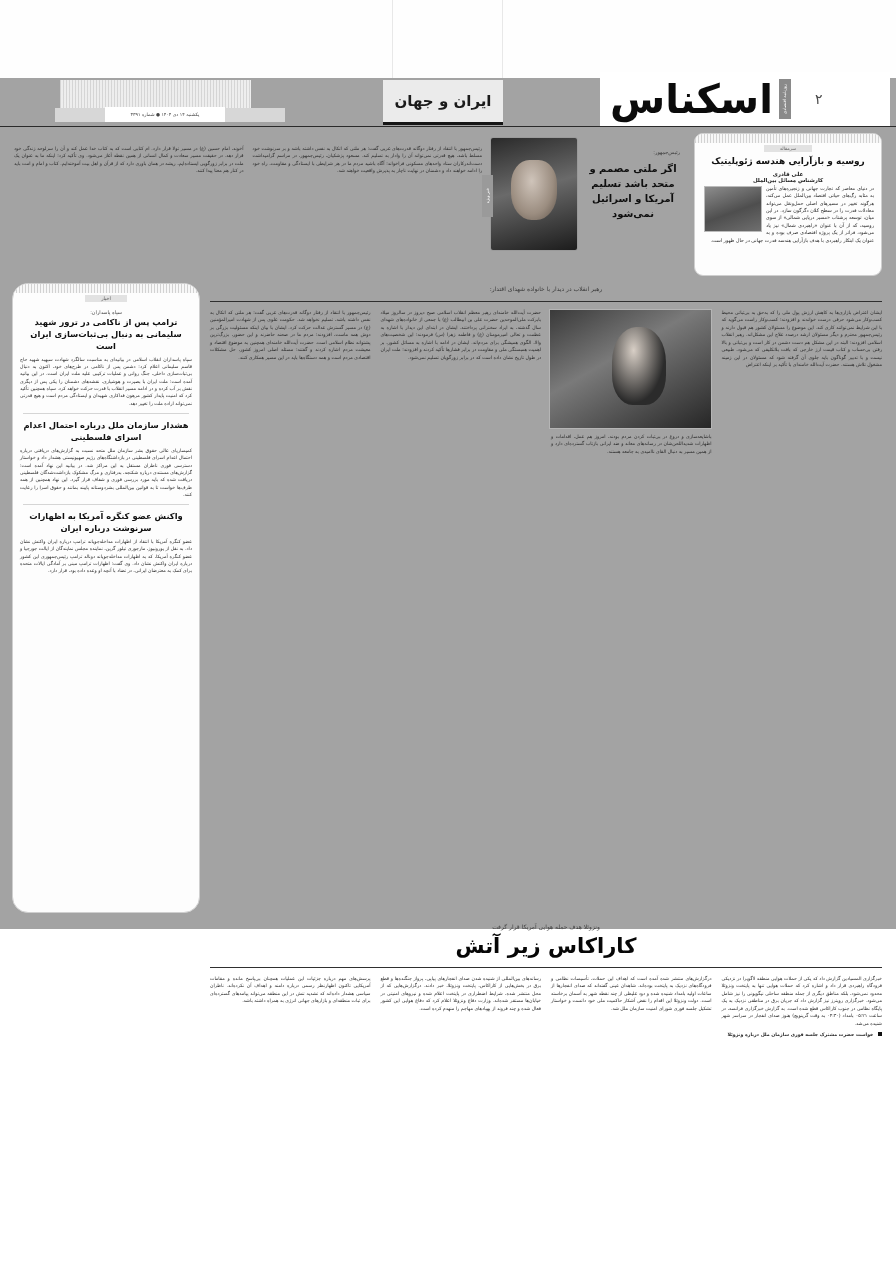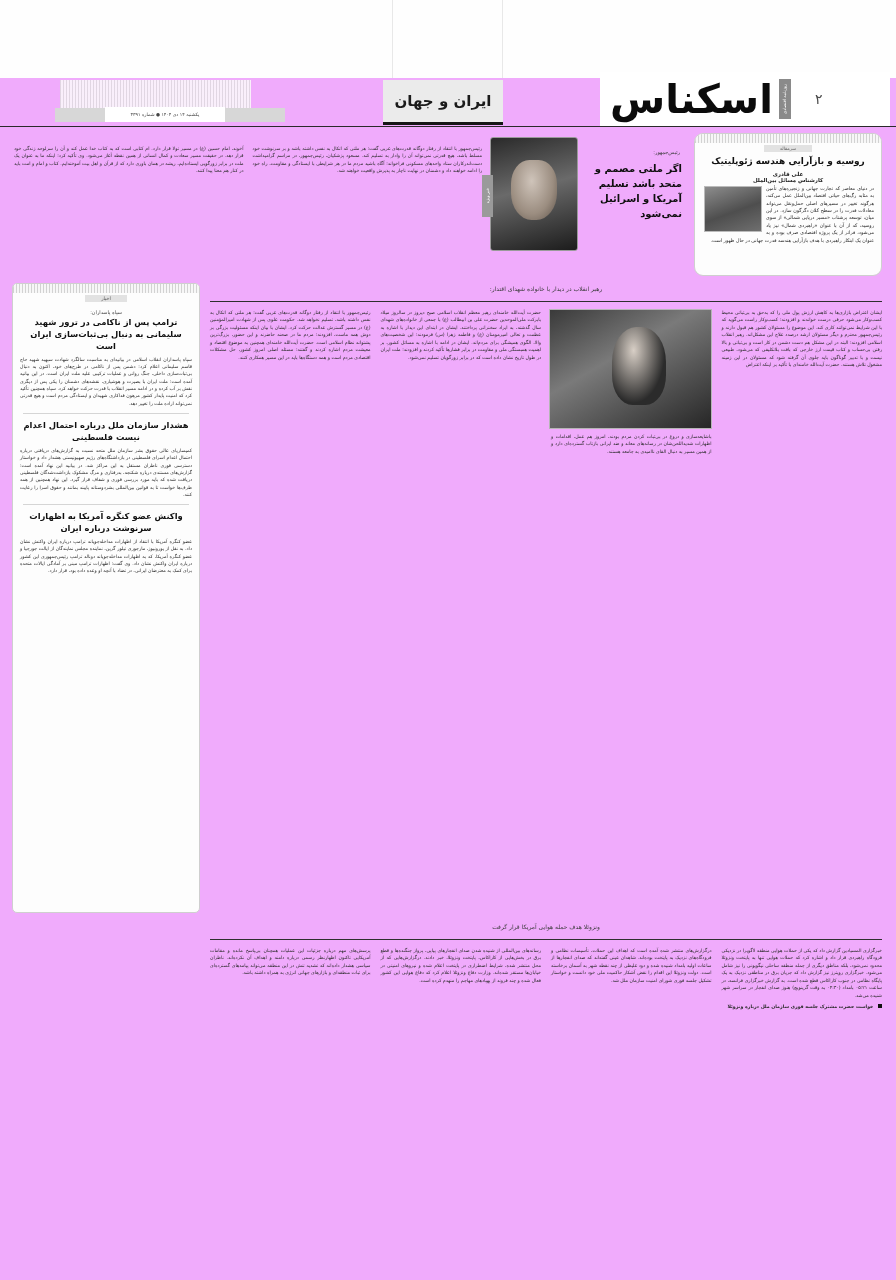--- a/index.html
+++ b/index.html
@@ -6,21 +6,21 @@
   html,body{margin:0;padding:0;}
   body{
     width:896px;height:1280px;
     background:#ffffff;
     font-family:"DejaVu Sans","Liberation Sans",sans-serif;
     color:#1a1a1a;
     direction:rtl;
     overflow:hidden;
     position:relative;
   }
-  .page{position:relative;width:896px;height:1280px;background:#f0abfc;}
+  .page{position:relative;width:896px;height:929px;background:#a3a3a3;}
 
   
   .top-blank{position:absolute;left:0;top:0;width:896px;height:78px;background:#fefefe;}
   .vrule{position:absolute;top:0;width:1px;height:78px;background:#e8e8e8;}
 
   
   .masthead{position:absolute;left:0;top:78px;width:896px;height:48px;}
   .hatch-band{
     position:absolute;right:645px;left:60px;top:2px;height:30px;
     background:repeating-linear-gradient(90deg,#dedede 0 1px,#fbfbfb 1px 3px);
@@ -95,39 +95,39 @@
     background:linear-gradient(165deg,#2a2a2a,#6a6a6a 45%,#1c1c1c);
     border:1px solid #9a9a9a;border-radius:3px;
   }
   .q-photo:after{
     content:"";position:absolute;left:20px;top:22px;width:46px;height:60px;border-radius:40% 40% 45% 45%;
     background:radial-gradient(ellipse at 45% 35%,#cfc4ba,#9b8d80 60%,#5c5148);
   }
   .q-kicker{position:absolute;right:6px;top:16px;font-size:5px;color:#3a3a3a;}
   .q-text{
     position:absolute;right:4px;top:28px;width:98px;
-    font-size:10px;font-weight:bold;line-height:1.5;color:#0f0f0f;
+    font-size:10px;font-weight:bold;line-height:1.5;text-align:center;color:#0f0f0f;
   }
   .q-side{
     position:absolute;left:-8px;top:42px;width:11px;height:42px;background:#9a9a9a;
     display:flex;align-items:center;justify-content:center;
   }
   .q-side span{writing-mode:vertical-rl;transform:rotate(180deg);font-size:4.2px;color:#fff;white-space:nowrap;}
 
   .top-article{position:absolute;right:400px;top:0;width:468px;height:141px;}
   .ta-col{font-size:4.7px;line-height:1.58;text-align:justify;color:#2b2b2b;}
   .ta-grid{display:flex;gap:9px;padding-top:12px;}
   .ta-grid>div{flex:1;}
 
   
   .mid{position:absolute;right:0;top:150px;width:868px;height:630px;}
 
   .news-col{
     position:absolute;right:682px;top:0;width:186px;height:628px;
-    border:1px solid #cfcfcf;border-radius:5px;background:#fdfdfd;overflow:hidden;
+    border:1px solid #cfcfcf;border-radius:16px;background:#fdfdfd;overflow:hidden;
   }
   .news-hatch{height:9px;background:repeating-linear-gradient(90deg,#d2d2d2 0 1px,#f7f7f7 1px 3px);}
   .news-tag{text-align:center;font-size:4.8px;color:#555;background:#e2e2e2;width:42px;margin:2px auto 0;padding:1px 0;}
   .n-kicker{text-align:center;font-size:5px;color:#444;margin-top:7px;}
   .n-title{text-align:center;font-size:8.4px;font-weight:bold;line-height:1.42;padding:0 7px;margin-top:2px;color:#111;}
   .n-body{font-size:4.7px;line-height:1.56;text-align:justify;padding:3px 7px 0;color:#2b2b2b;}
   .n-sep{height:1px;background:#d5d5d5;margin:6px 10px;}
 
   .main-article{position:absolute;right:0;top:0;width:672px;height:628px;}
   .ma-kicker{text-align:center;font-size:6px;color:#3c3c3c;margin-top:2px;}
@@ -231,21 +231,21 @@
         <div class="news-tag">اخبار</div>
 
         <div>
           <div class="n-kicker">سپاه پاسداران:</div>
           <div class="n-title">ترامپ پس از ناکامی در ترور شهید سلیمانی به دنبال بی‌ثبات‌سازی ایران است</div>
           <div class="n-body">سپاه پاسداران انقلاب اسلامی در بیانیه‌ای به مناسبت سالگرد شهادت سپهبد شهید حاج قاسم سلیمانی اعلام کرد: دشمن پس از ناکامی در طرح‌های خود، اکنون به دنبال بی‌ثبات‌سازی داخلی، جنگ روانی و عملیات ترکیبی علیه ملت ایران است. در این بیانیه آمده است: ملت ایران با بصیرت و هوشیاری، نقشه‌های دشمنان را یکی پس از دیگری نقش بر آب کرده و در ادامه مسیر انقلاب با قدرت حرکت خواهد کرد. سپاه همچنین تأکید کرد که امنیت پایدار کشور مرهون فداکاری شهیدان و ایستادگی مردم است و هیچ قدرتی نمی‌تواند اراده ملت را تغییر دهد.</div>
         </div>
         <div class="n-sep"></div>
 
         <div>
-          <div class="n-title">هشدار سازمان ملل درباره احتمال اعدام نیست فلسطینی</div>
+          <div class="n-title">هشدار سازمان ملل درباره احتمال اعدام اسرای فلسطینی</div>
           <div class="n-body">کمیساریای عالی حقوق بشر سازمان ملل متحد نسبت به گزارش‌های دریافتی درباره احتمال اعدام اسرای فلسطینی در بازداشتگاه‌های رژیم صهیونیستی هشدار داد و خواستار دسترسی فوری ناظران مستقل به این مراکز شد. در بیانیه این نهاد آمده است: گزارش‌های مستندی درباره شکنجه، بدرفتاری و مرگ مشکوک بازداشت‌شدگان فلسطینی دریافت شده که باید مورد بررسی فوری و شفاف قرار گیرد. این نهاد همچنین از همه طرف‌ها خواست تا به قوانین بین‌المللی بشردوستانه پایبند بمانند و حقوق اسرا را رعایت کنند.</div>
         </div>
         <div class="n-sep"></div>
 
         <div>
           <div class="n-title">واکنش عضو کنگره آمریکا به اظهارات سرنوشت درباره ایران</div>
           <div class="n-body">عضو کنگره آمریکا با انتقاد از اظهارات مداخله‌جویانه ترامپ درباره ایران واکنش نشان داد. به نقل از یورونیوز، مارجوری تیلور گرین، نماینده مجلس نمایندگان از ایالت جورجیا و عضو کنگره آمریکا، که به اظهارات مداخله‌جویانه دونالد ترامپ رئیس‌جمهوری این کشور درباره ایران واکنش نشان داد. وی گفت: اظهارات ترامپ مبنی بر آمادگی ایالات متحده برای کمک به معترضان ایرانی، در تضاد با آنچه او وعده داده بود، قرار دارد.</div>
         </div>
       </div>
 
@@ -260,20 +260,21 @@
           </div>
           <div>حضرت آیت‌الله خامنه‌ای رهبر معظم انقلاب اسلامی صبح دیروز در سالروز میلاد بابرکت ملی‌الموحدین حضرت علی بن ابیطالب (ع) با جمعی از خانواده‌های شهدای سال گذشته، به ایراد سخنرانی پرداختند. ایشان در ابتدای این دیدار با اشاره به عظمت و تعالی امیرمومنان (ع) و فاطمه زهرا (س) فرمودند: این شخصیت‌های والا، الگوی همیشگی برای مردم‌اند. ایشان در ادامه با اشاره به مسائل کشور، بر اهمیت همبستگی ملی و مقاومت در برابر فشارها تأکید کردند و افزودند: ملت ایران در طول تاریخ نشان داده است که در برابر زورگویان تسلیم نمی‌شود.</div>
           <div>رئیس‌جمهور با انتقاد از رفتار دوگانه قدرت‌های غربی گفت: هر ملتی که اتکال به نفس داشته باشد، تسلیم نخواهد شد. حکومت علوی پس از شهادت امیرالمؤمنین (ع) در مسیر گسترش عدالت حرکت کرد. ایشان با بیان اینکه مسئولیت بزرگی بر دوش همه ماست، افزودند: مردم ما در صحنه حاضرند و این حضور، بزرگ‌ترین پشتوانه نظام اسلامی است. حضرت آیت‌الله خامنه‌ای همچنین به موضوع اقتصاد و معیشت مردم اشاره کردند و گفتند: مسئله اصلی امروز کشور، حل مشکلات اقتصادی مردم است و همه دستگاه‌ها باید در این مسیر همکاری کنند.</div>
         </div>
       </div>
     </div>
 
     <div class="bottom">
       <div class="b-article">
         <div class="b-kicker">ونزوئلا هدف حمله هوایی آمریکا قرار گرفت</div>
+        <div class="b-head">کاراکاس زیر آتش</div>
         <div class="b-rule"></div>
         <div class="b-cols">
           <div>
             <span>خبرگزاری المسیادین گزارش داد که یکی از حملات هوایی منطقه لاگویرا در نزدیکی فرودگاه راهبردی قرار داد و اشاره کرد که حملات هوایی تنها به پایتخت ونزوئلا محدود نمی‌شود، بلکه مناطق دیگری از جمله منطقه ساحلی نیگویونی را نیز شامل می‌شود. خبرگزاری رویترز نیز گزارش داد که جریان برق در مناطقی نزدیک به یک پایگاه نظامی در جنوب کاراکاس قطع شده است. به گزارش خبرگزاری فرانسه، در ساعت ۰۵:۲۱ بامداد (۰۴:۳۰ به وقت گرینویچ) هنوز صدای انفجار در سراسر شهر شنیده می‌شد.</span>
             <div style="margin-top:4px">
               <span class="bullet"></span>
               <span style="font-weight:bold">خواست حضرت مشترک جلسه فوری سازمان ملل درباره ونزوئلا</span>
             </div>
           </div>
           <div>درگزارش‌های منتشر شده آمده است که اهداف این حملات، تأسیسات نظامی و فرودگاه‌های نزدیک به پایتخت بوده‌اند. شاهدان عینی گفته‌اند که صدای انفجارها از ساعات اولیه بامداد شنیده شده و دود غلیظی از چند نقطه شهر به آسمان برخاسته است. دولت ونزوئلا این اقدام را نقض آشکار حاکمیت ملی خود دانست و خواستار تشکیل جلسه فوری شورای امنیت سازمان ملل شد.</div>

